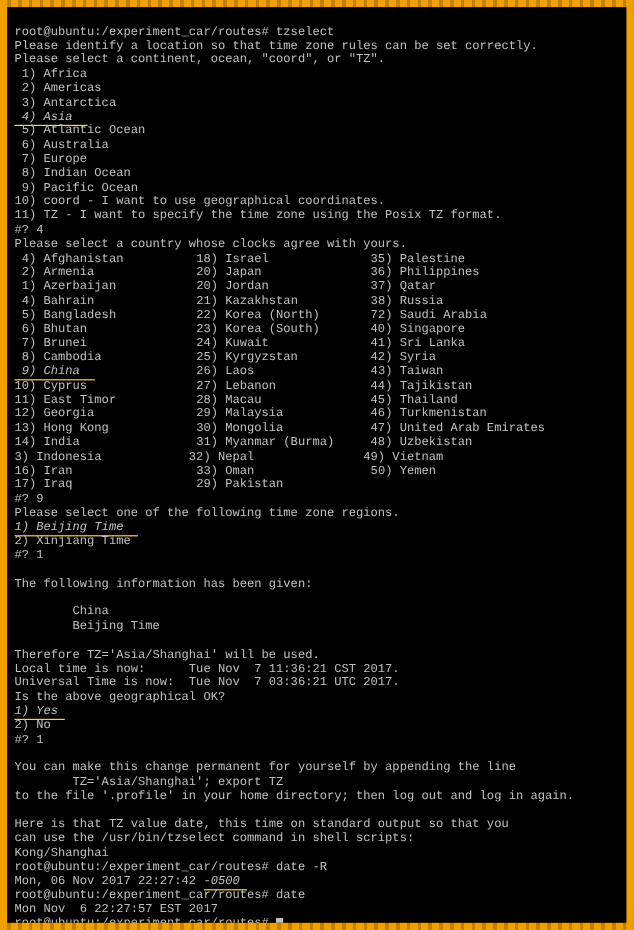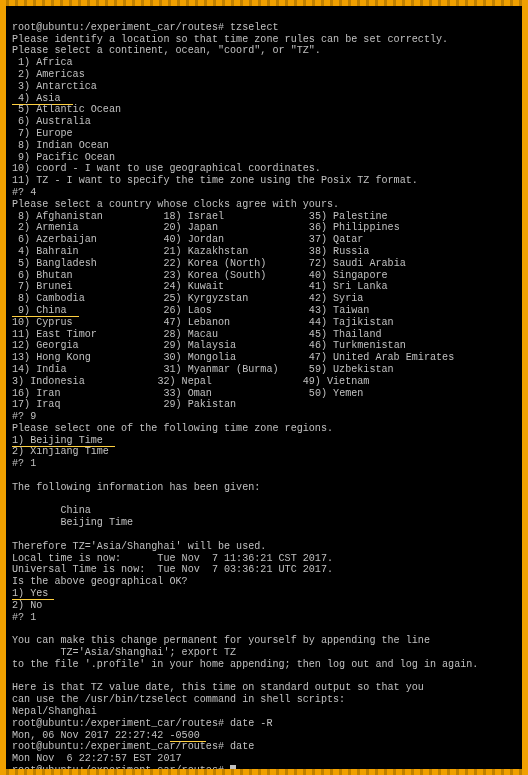--- a/index.html
+++ b/index.html
@@ -14,21 +14,21 @@
       width: 100%;
       height: 100%;
       background: #000;
       color: #c0c0c0;
       font-size: 10.1px;
       line-height: 11.8px;
       padding: 4px 6px;
       overflow: hidden;
       white-space: pre;
     }
-    .hl { border-bottom: 1px solid #ffd040; padding-bottom: 0; }
+    .hl { border-bottom: 1px solid #ffd040; padding-bottom: 0; font-style: italic; }
     .prompt { color: #c0c0c0; margin-top: 27px; }
     .cursor {
       display: inline-block;
       width: 6px;
       height: 11px;
       background: #c0c0c0;
       vertical-align: text-bottom;
     }
   </style>
 </head>
@@ -44,34 +44,34 @@
 <span class="hl"> 4) Asia  </span>
 <span> 5) Atlantic Ocean</span>
 <span> 6) Australia</span>
 <span> 7) Europe</span>
 <span> 8) Indian Ocean</span>
 <span> 9) Pacific Ocean</span>
 <span>10) coord - I want to use geographical coordinates.</span>
 <span>11) TZ - I want to specify the time zone using the Posix TZ format.</span>
 <span>#? 4</span>
 <span>Please select a country whose clocks agree with yours.</span>
-<span><span> 8) Afghanistan</span>          <span>18) Israel</span>              <span>35) Palestine</span></span>
+<span><span> 4) Afghanistan</span>          <span>18) Israel</span>              <span>35) Palestine</span></span>
 <span><span> 2) Armenia</span>              <span>20) Japan</span>               <span>36) Philippines</span></span>
-<span><span> 6) Azerbaijan</span>           <span>40) Jordan</span>              <span>37) Qatar</span></span>
+<span><span> 1) Azerbaijan</span>           <span>20) Jordan</span>              <span>37) Qatar</span></span>
 <span><span> 4) Bahrain</span>              <span>21) Kazakhstan</span>          <span>38) Russia</span></span>
 <span><span> 5) Bangladesh</span>           <span>22) Korea (North)</span>       <span>72) Saudi Arabia</span></span>
 <span><span> 6) Bhutan</span>               <span>23) Korea (South)</span>       <span>40) Singapore</span></span>
 <span><span> 7) Brunei</span>               <span>24) Kuwait</span>              <span>41) Sri Lanka</span></span>
 <span><span> 8) Cambodia</span>             <span>25) Kyrgyzstan</span>          <span>42) Syria</span></span>
 <span><span class="hl"> 9) China  </span>              <span>26) Laos</span>                <span>43) Taiwan</span></span>
-<span><span>10) Cyprus</span>               <span>47) Lebanon</span>             <span>44) Tajikistan</span></span>
+<span><span>10) Cyprus</span>               <span>27) Lebanon</span>             <span>44) Tajikistan</span></span>
 <span><span>11) East Timor</span>           <span>28) Macau</span>               <span>45) Thailand</span></span>
 <span><span>12) Georgia</span>              <span>29) Malaysia</span>            <span>46) Turkmenistan</span></span>
 <span><span>13) Hong Kong</span>            <span>30) Mongolia</span>            <span>47) United Arab Emirates</span></span>
-<span><span>14) India</span>                <span>31) Myanmar (Burma)</span>     <span>59) Uzbekistan</span></span>
+<span><span>14) India</span>                <span>31) Myanmar (Burma)</span>     <span>48) Uzbekistan</span></span>
 <span><span>3) Indonesia</span>            <span>32) Nepal</span>               <span>49) Vietnam</span></span>
 <span><span>16) Iran</span>                 <span>33) Oman</span>                <span>50) Yemen</span></span>
 <span><span>17) Iraq</span>                 <span>29) Pakistan</span></span>
 <span>#? 9</span>
 <span>Please select one of the following time zone regions.</span>
 <span class="hl">1) Beijing Time  </span>
 <span>2) Xinjiang Time</span>
 <span>#? 1</span>
 <span></span>
 <span>The following information has been given:</span>
@@ -82,23 +82,23 @@
 <span>Therefore TZ='Asia/Shanghai' will be used.</span>
 <span>Local time is now:      Tue Nov  7 11:36:21 CST 2017.</span>
 <span>Universal Time is now:  Tue Nov  7 03:36:21 UTC 2017.</span>
 <span>Is the above geographical OK?</span>
 <span class="hl">1) Yes </span>
 <span>2) No</span>
 <span>#? 1</span>
 <span></span>
 <span>You can make this change permanent for yourself by appending the line</span>
 <span>        TZ='Asia/Shanghai'; export TZ</span>
-<span>to the file '.profile' in your home appending; then log out and log in again.</span>
+<span>to the file '.profile' in your home directory; then log out and log in again.</span>
 <span></span>
 <span>Here is that TZ value date, this time on standard output so that you</span>
 <span>can use the /usr/bin/tzselect command in shell scripts:</span>
-<span>Nepal/Shanghai</span>
+<span>Kong/Shanghai</span>
 <span class="prompt">root@ubuntu:/experiment_car/routes# </span><span>date -R</span>
 <span>Mon, 06 Nov 2017 22:27:42 </span><span class="hl">-0500 </span>
 <span class="prompt">root@ubuntu:/experiment_car/routes# </span><span>date</span>
 <span>Mon Nov  6 22:27:57 EST 2017</span>
 <span class="prompt">root@ubuntu:/experiment_car/routes# </span><span class="cursor"></span>
 </div>
 
 </body></html>

